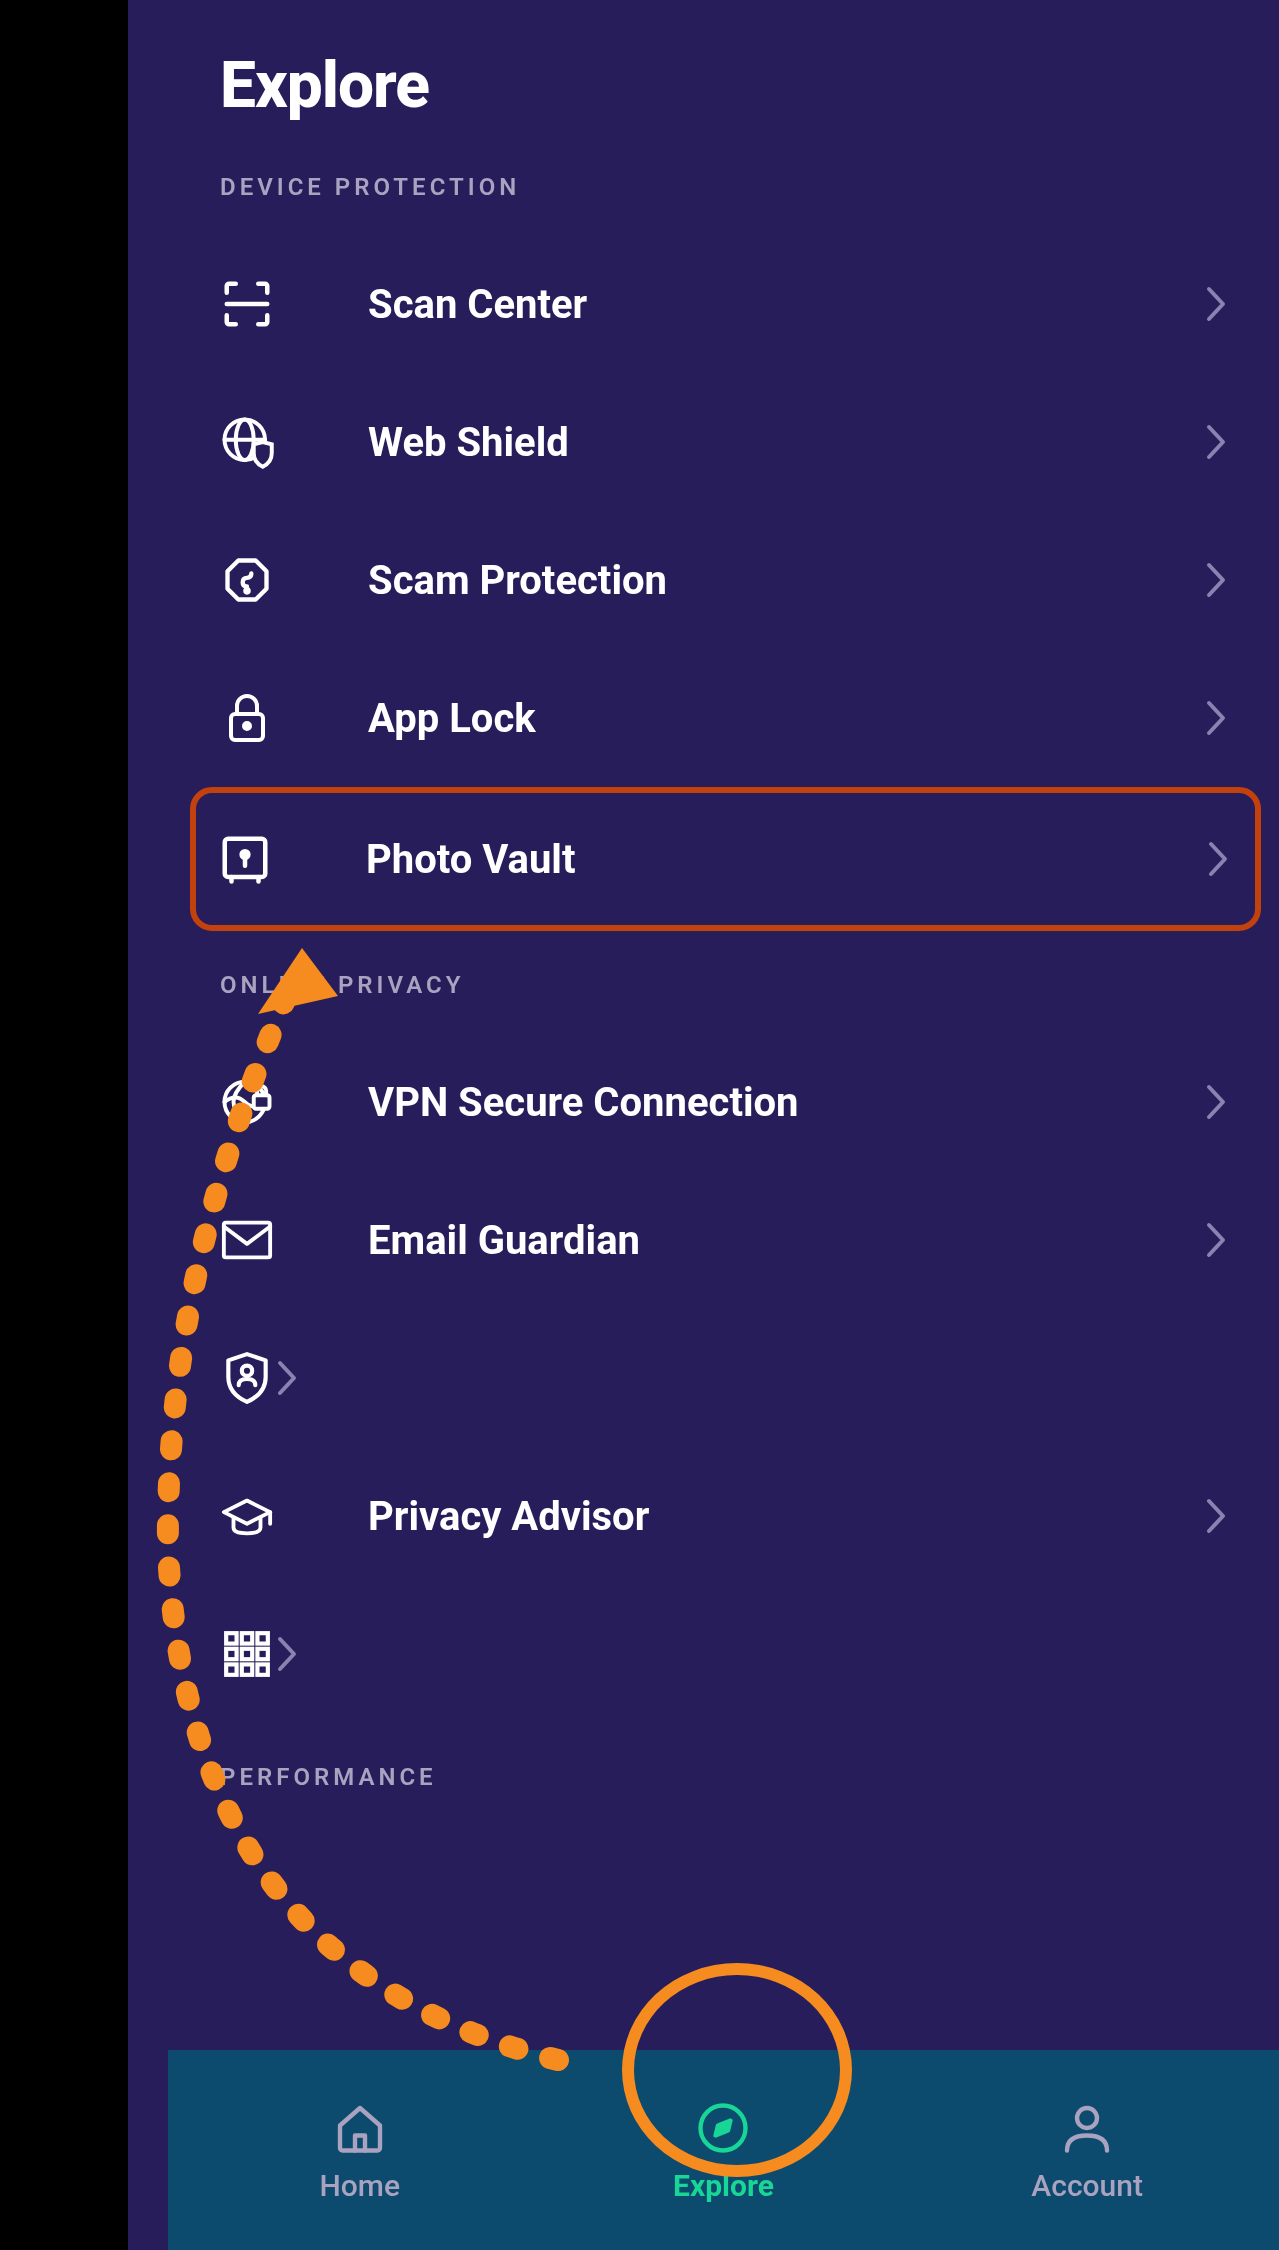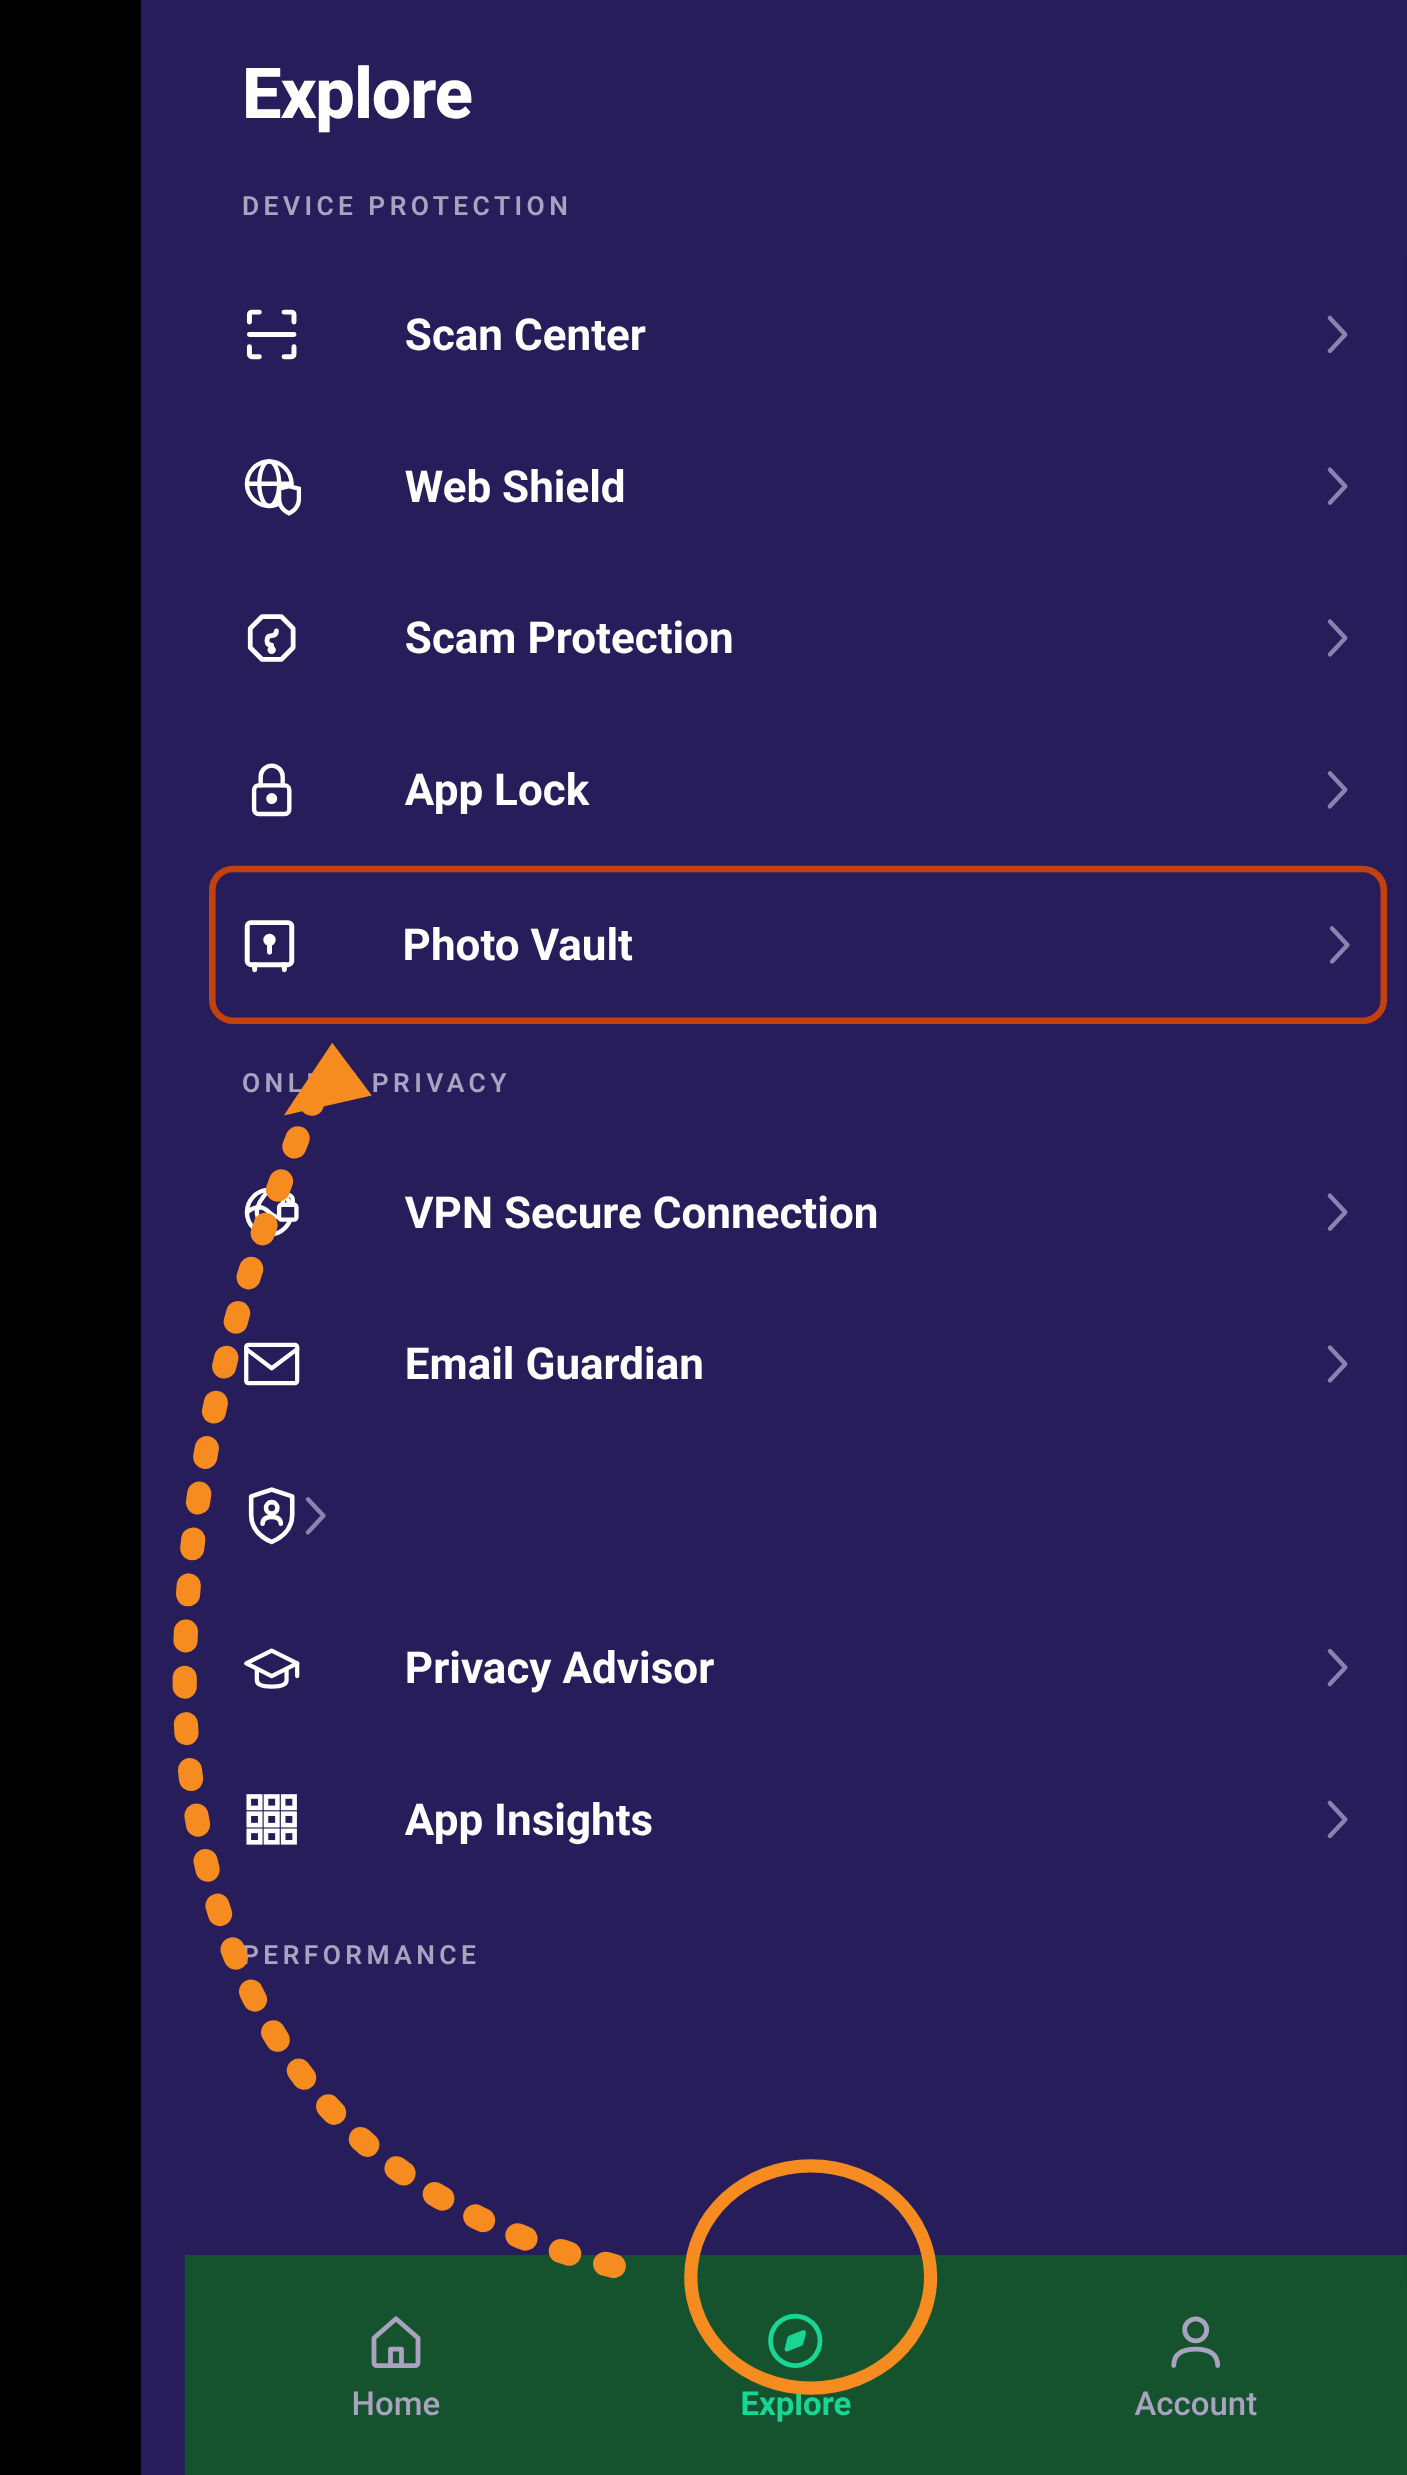--- a/index.html
+++ b/index.html
@@ -9,21 +9,21 @@
   .phone { flex: 1; background: #271D5A; display: flex; flex-direction: column; position: relative; padding-left: 40px; }
   .content { flex: 1; padding: 48px 52px 0 52px; overflow: hidden; }
   .title { color: #fff; font-size: 64px; font-weight: 800; margin-bottom: 50px; letter-spacing: -1px; }
   .section-label { color: #A9A3C0; font-size: 24px; font-weight: 600; letter-spacing: 4px; margin-bottom: 34px; margin-top: 40px; }
   .item { display: flex; align-items: center; height: 138px; cursor: pointer; }
   .item .icon-wrap { width: 54px; display:flex; align-items:center; justify-content:center; flex-shrink:0; }
   .item .label { flex: 1; color: #ffffff; font-size: 40px; font-weight: 700; padding-left: 94px; }
   .item .chev { flex-shrink: 0; }
   .item.highlight { border: 6px solid #c2410c; border-radius: 22px; margin-left: -30px; margin-right: -34px; padding-left: 22px; padding-right: 26px; height: 144px; }
   .item.highlight .label { padding-left: 94px; }
-  .tabbar { height: 200px; background: #14532d; display: flex; align-items: center; justify-content: space-around; padding: 0 10px; }
+  .tabbar { height: 200px; background: #0c4a6e; display: flex; align-items: center; justify-content: space-around; padding: 0 10px; }
   .tab { display: flex; flex-direction: column; align-items: center; gap: 10px; cursor: pointer; width: 240px; }
   .tab .tlabel { font-size: 30px; font-weight: 500; color: #A9A3C0; }
   .tab.active .tlabel { color: #17D696; font-weight: 700; }
   svg { display:block; }
   .annot-ellipse { position:absolute; left:494px; top:1963px; width:230px; height:214px; border:12px solid #F68B1F; border-radius:50%; pointer-events:none; }
   .annot-arrow { position:absolute; left:-70px; top:930px; width:640px; height:1160px; pointer-events:none; }
 </style>
 </head>
 <body>
 
@@ -194,21 +194,20 @@
             <rect x="19" y="4" width="10" height="10"></rect>
             <rect x="34" y="4" width="10" height="10"></rect>
           <rect x="4" y="19" width="10" height="10"></rect>
             <rect x="19" y="19" width="10" height="10"></rect>
             <rect x="34" y="19" width="10" height="10"></rect>
           <rect x="4" y="34" width="10" height="10"></rect>
             <rect x="19" y="34" width="10" height="10"></rect>
             <rect x="34" y="34" width="10" height="10"></rect>
         </svg>
       </span>
-      <span class="label">App Insights</span>
       <span class="chev">
         <svg width="24" height="38" viewBox="0 0 24 38" fill="none" stroke="#8B82B0" stroke-width="4" stroke-linecap="round" stroke-linejoin="round">
             <polyline points="6,4 20,19 6,34"></polyline>
           </svg>
       </span>
     </div>
 
     <div class="section-label">PERFORMANCE</div>
 
   </div>

